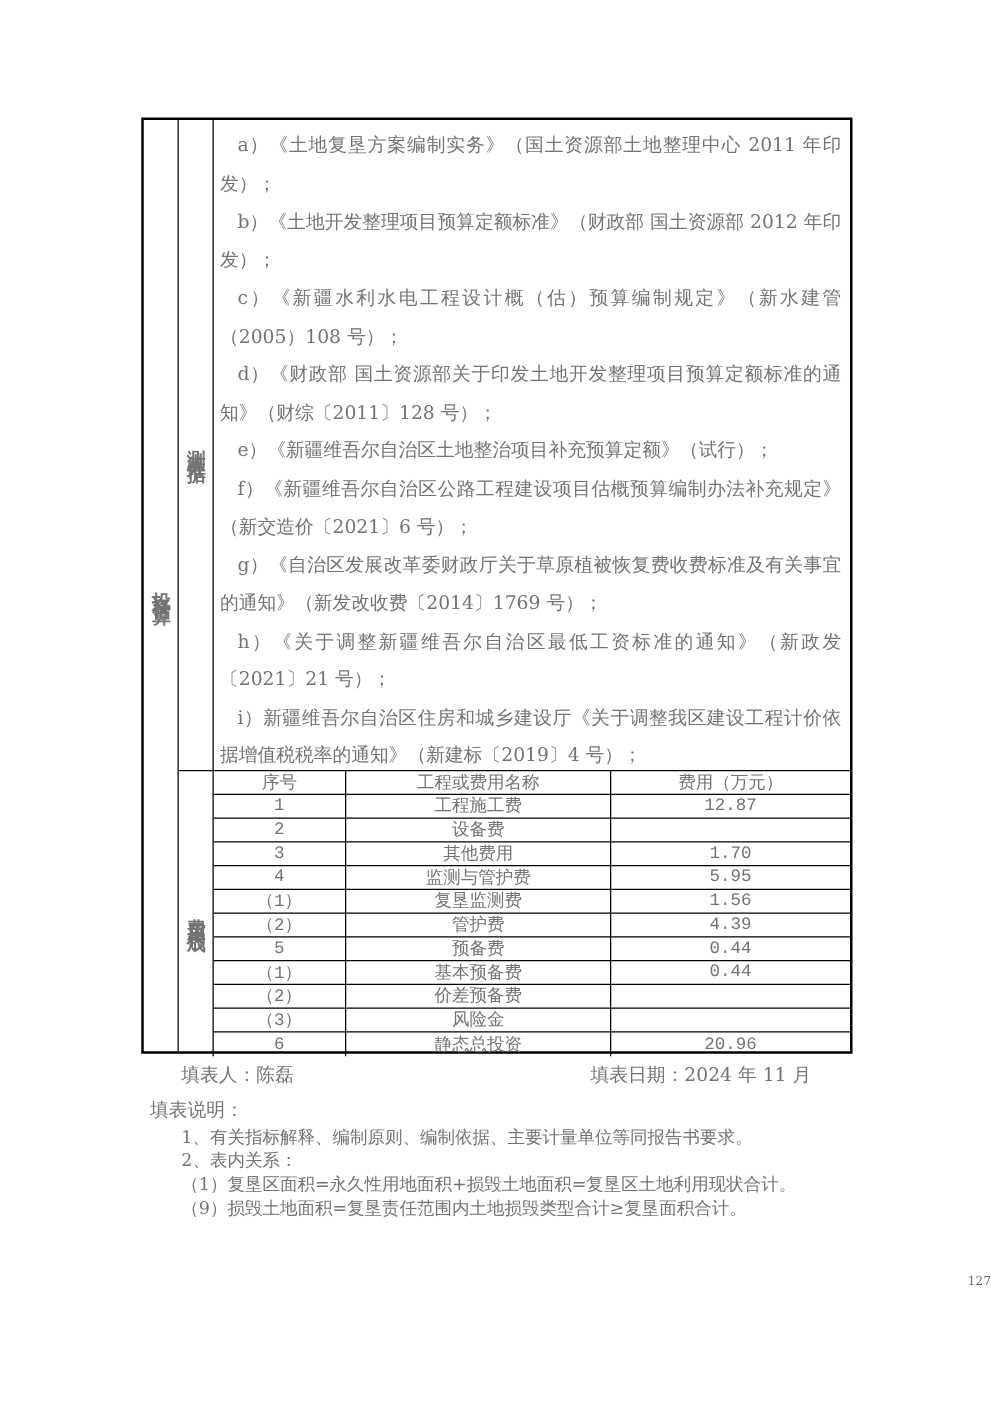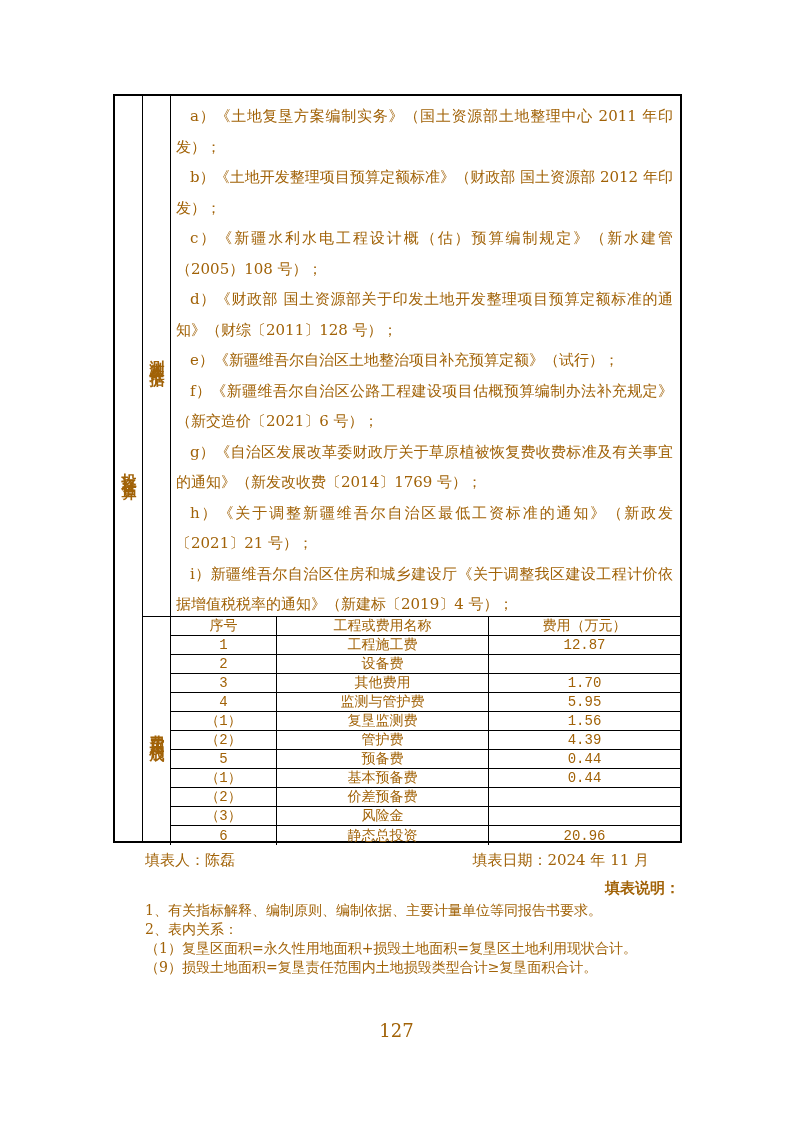--- a/index.html
+++ b/index.html
@@ -1,21 +1,21 @@
 <!DOCTYPE html>
 <html><head>
 <meta charset="utf-8">
 <style>
   html,body{margin:0;padding:0;background:#ffffff;}
   .page{
     position:relative;
     width:793px;height:1122px;
     background:#ffffff;
     font-family:"DejaVu Serif","Liberation Serif",serif;
-    color:#a16207;
+    color:#737373;
     overflow:hidden;
   }
   
   .doc-table{
     position:absolute;left:113px;top:94px;
     width:569px;height:749px;
     border:2px solid #000;
     box-sizing:border-box;
     display:flex;
     background:#fff;
@@ -77,27 +77,27 @@
     box-sizing:border-box;
     padding-left:32px;padding-right:33px;
     font-size:15px;
   }
   
   .notes{
     position:absolute;left:120px;top:879px;width:560px;
     font-size:14px;
   }
   .notes-heading{
-    font-weight:bold;font-size:15px;margin:0 0 3px 0;text-align:right;
+    font-weight:normal;font-size:15px;margin:0 0 3px 0;
   }
   .notes p{margin:0 0 0 25px;line-height:19px;}
   
   .page-number{
     position:absolute;left:0;top:1020px;width:793px;
-    text-align:center;font-size:18px;
+    text-align:right;font-size:10px;
   }
 </style>
 </head>
 <body>
 
 <div class="page">
 
   <div class="doc-table">
 
     <div class="label-col">

